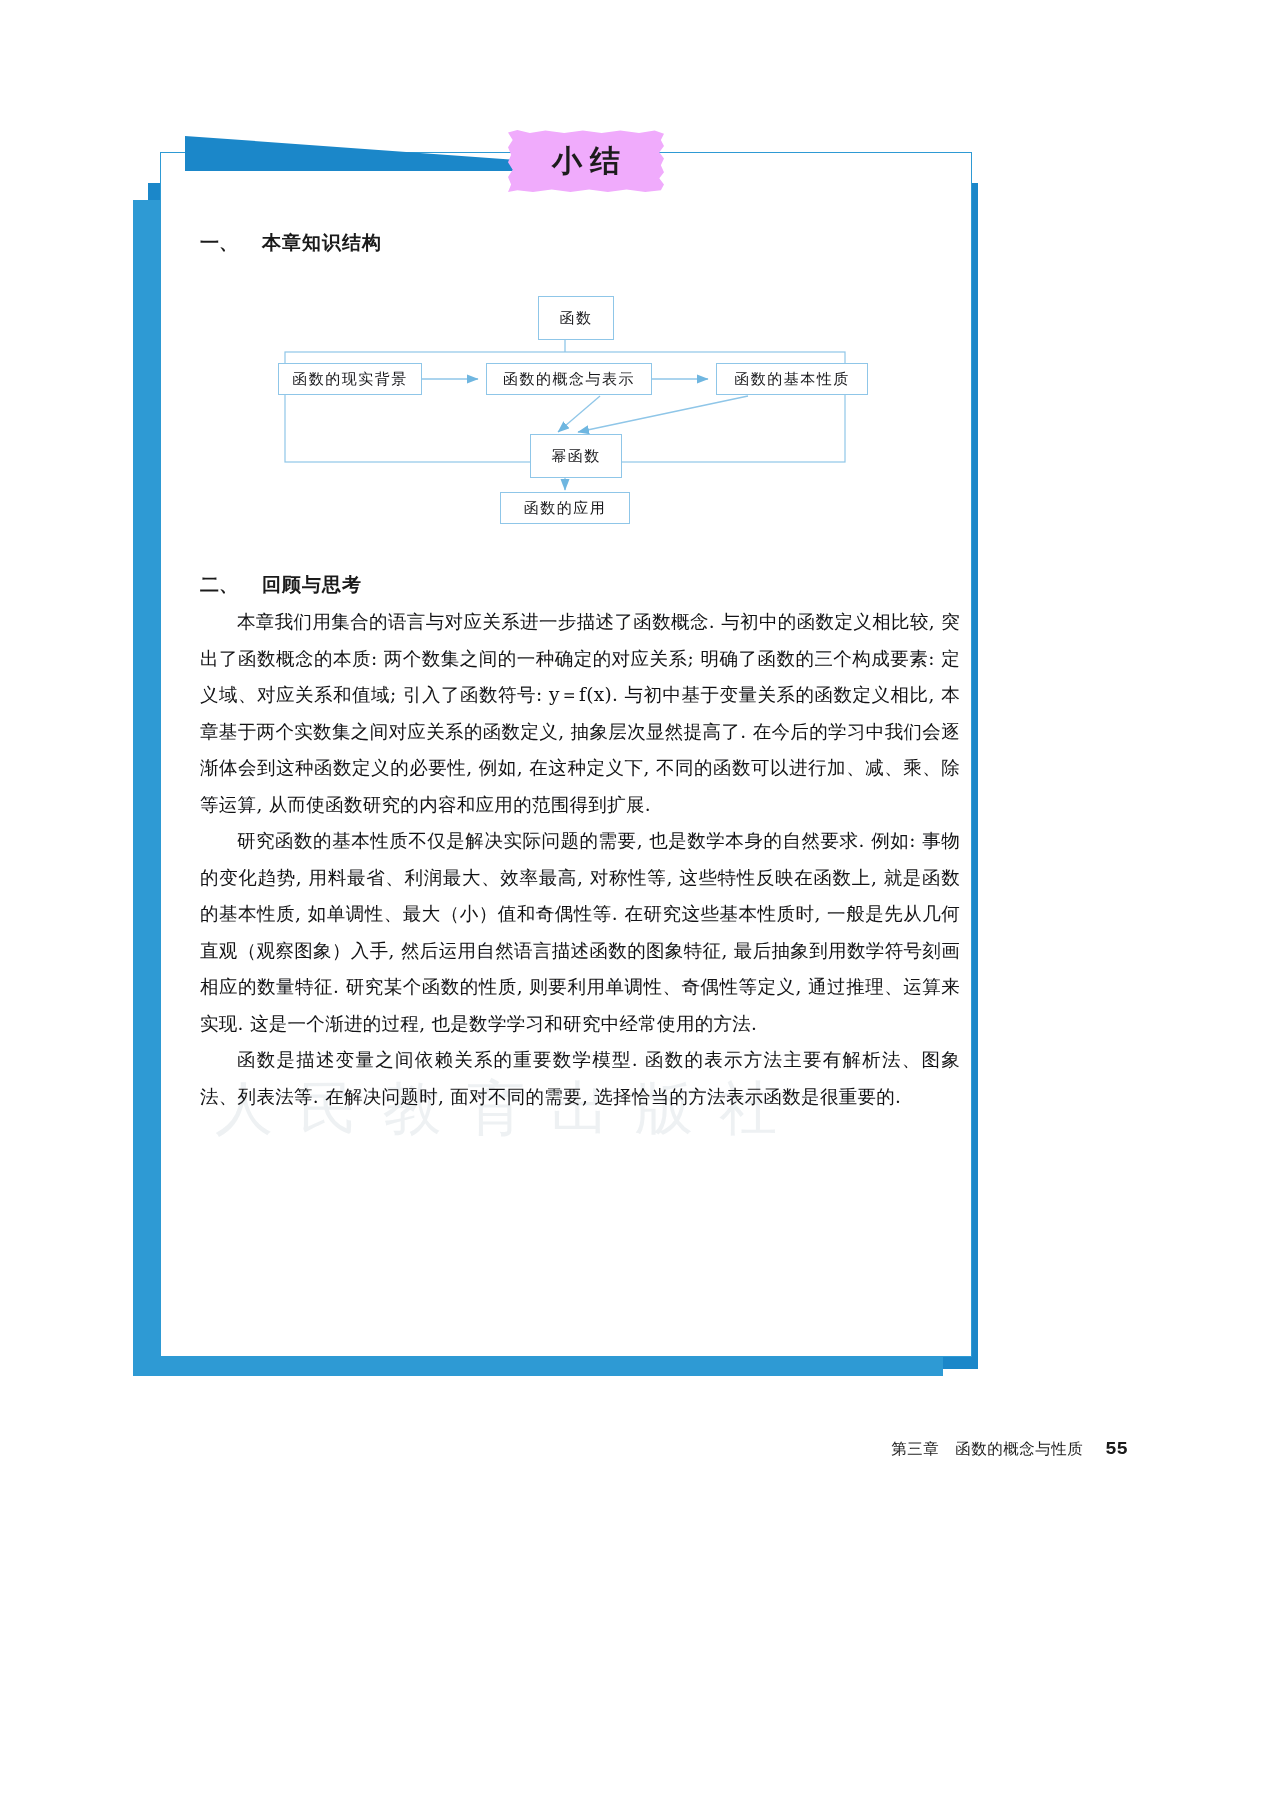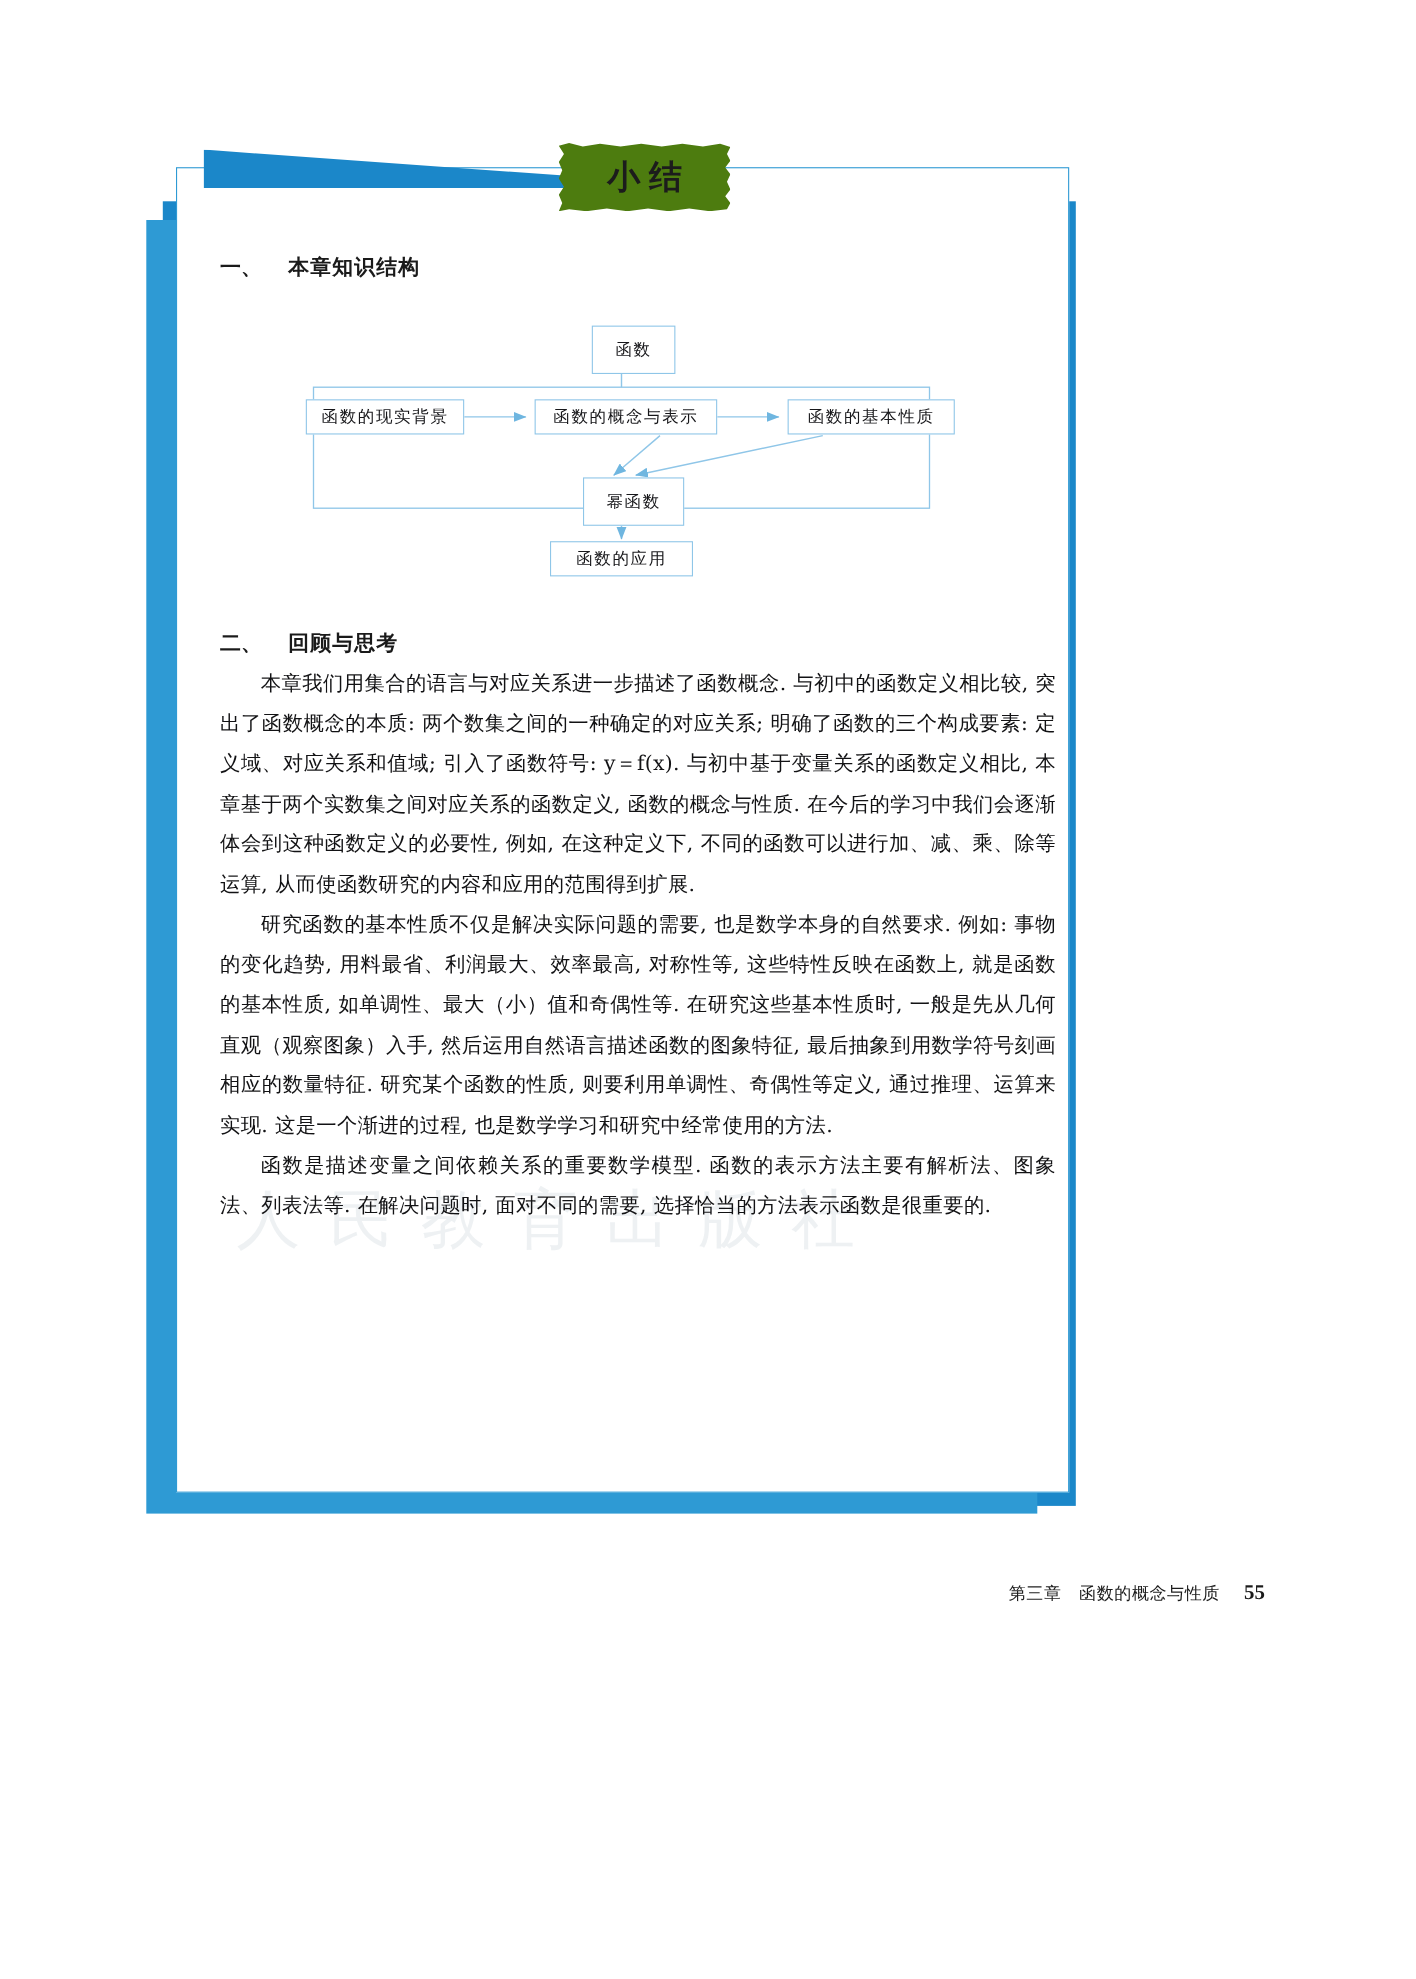--- a/index.html
+++ b/index.html
@@ -66,21 +66,21 @@
     height: 35px;
     background: #1b87c9;
     clip-path: polygon(0% 0%, 100% 72%, 100% 100%, 0% 100%);
   }
   #banner-tab {
     position: absolute;
     left: 508px;
     top: 12px;
     width: 156px;
     height: 62px;
-    background: #4d7c0f;
+    background: #f0abfc;
     display: flex;
     align-items: center;
     justify-content: center;
     clip-path: polygon(
       0% 4%, 6% 0%, 14% 5%, 24% 1%, 36% 5%, 48% 1%, 60% 5%, 72% 1%, 84% 5%, 94% 1%, 100% 6%,
       98% 16%, 100% 26%, 97% 36%, 100% 46%, 98% 57%, 100% 68%, 97% 78%, 100% 88%, 98% 97%,
       88% 100%, 76% 96%, 64% 100%, 52% 96%, 40% 100%, 28% 96%, 16% 100%, 6% 97%, 0% 100%,
       2% 88%, 0% 76%, 3% 64%, 0% 52%, 2% 40%, 0% 28%, 3% 16%
     );
   }
@@ -168,26 +168,26 @@
     letter-spacing: 26px;
     color: rgba(150,165,180,0.16);
     z-index: 4;
     pointer-events: none;
     white-space: nowrap;
   }
 
   
   #footer {
     position: absolute;
-    right: 137px;
+    right: 159px;
     top: 1438px;
     z-index: 7;
     display: flex;
     align-items: baseline;
-    font-family: Liberation Serif, serif;
+    font-family: Liberation Mono, monospace;
     color: #1a1a1a;
   }
   #footer-chapter { font-size: 15.5px; letter-spacing: 0.5px; }
   #footer-title { font-size: 15.5px; letter-spacing: 0.5px; margin-left: 16px; }
   #footer-page { font-size: 19px; font-weight: 700; margin-left: 22px; }
 </style>
 </head>
 <body>
 
 <div id="page-shadow-far"></div>
@@ -256,21 +256,21 @@
     <div class="fc-box" style="left:300px; top:218px; width:130px; height:32px;">
       <span>函数的应用</span>
     </div>
   </div>
 
   <h2 class="sec-heading" style="margin-top:38px;">
     <span class="sec-num">二、</span>
     <span class="sec-label">回顾与思考</span>
   </h2>
 
-  <p class="body-para">本章我们用集合的语言与对应关系进一步描述了函数概念. 与初中的函数定义相比较, 突出了函数概念的本质: 两个数集之间的一种确定的对应关系; 明确了函数的三个构成要素: 定义域、对应关系和值域; 引入了函数符号: y＝f(x). 与初中基于变量关系的函数定义相比, 本章基于两个实数集之间对应关系的函数定义, 函数的概念与性质. 在今后的学习中我们会逐渐体会到这种函数定义的必要性, 例如, 在这种定义下, 不同的函数可以进行加、减、乘、除等运算, 从而使函数研究的内容和应用的范围得到扩展.</p>
+  <p class="body-para">本章我们用集合的语言与对应关系进一步描述了函数概念. 与初中的函数定义相比较, 突出了函数概念的本质: 两个数集之间的一种确定的对应关系; 明确了函数的三个构成要素: 定义域、对应关系和值域; 引入了函数符号: y＝f(x). 与初中基于变量关系的函数定义相比, 本章基于两个实数集之间对应关系的函数定义, 抽象层次显然提高了. 在今后的学习中我们会逐渐体会到这种函数定义的必要性, 例如, 在这种定义下, 不同的函数可以进行加、减、乘、除等运算, 从而使函数研究的内容和应用的范围得到扩展.</p>
   <p class="body-para">研究函数的基本性质不仅是解决实际问题的需要, 也是数学本身的自然要求. 例如: 事物的变化趋势, 用料最省、利润最大、效率最高, 对称性等, 这些特性反映在函数上, 就是函数的基本性质, 如单调性、最大（小）值和奇偶性等. 在研究这些基本性质时, 一般是先从几何直观（观察图象）入手, 然后运用自然语言描述函数的图象特征, 最后抽象到用数学符号刻画相应的数量特征. 研究某个函数的性质, 则要利用单调性、奇偶性等定义, 通过推理、运算来实现. 这是一个渐进的过程, 也是数学学习和研究中经常使用的方法.</p>
   <p class="body-para">函数是描述变量之间依赖关系的重要数学模型. 函数的表示方法主要有解析法、图象法、列表法等. 在解决问题时, 面对不同的需要, 选择恰当的方法表示函数是很重要的.</p>
 
 </div>
 
 <div id="watermark">人民教育出版社</div>
 
 <div id="footer">
   <span id="footer-chapter">第三章</span>
   <span id="footer-title">函数的概念与性质</span>

